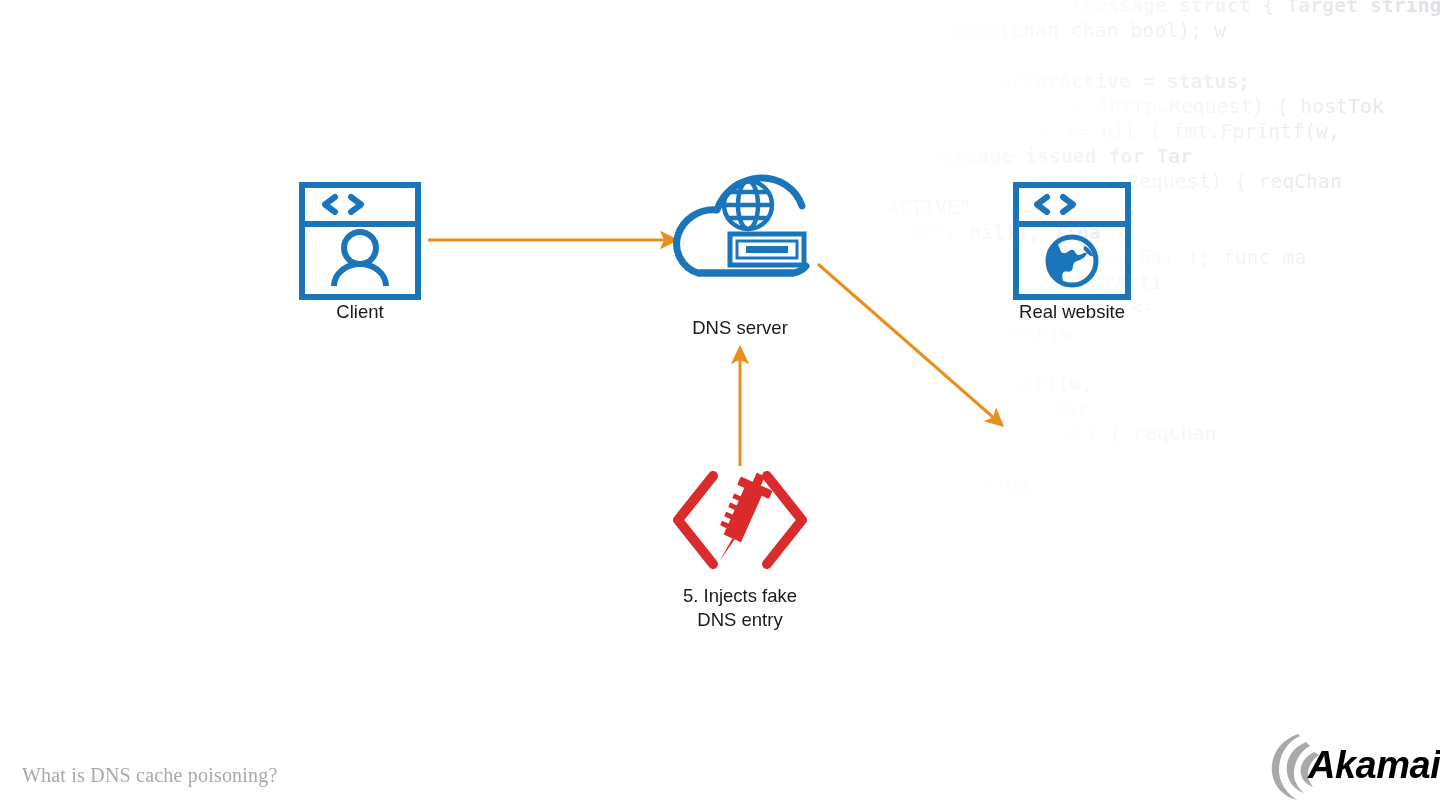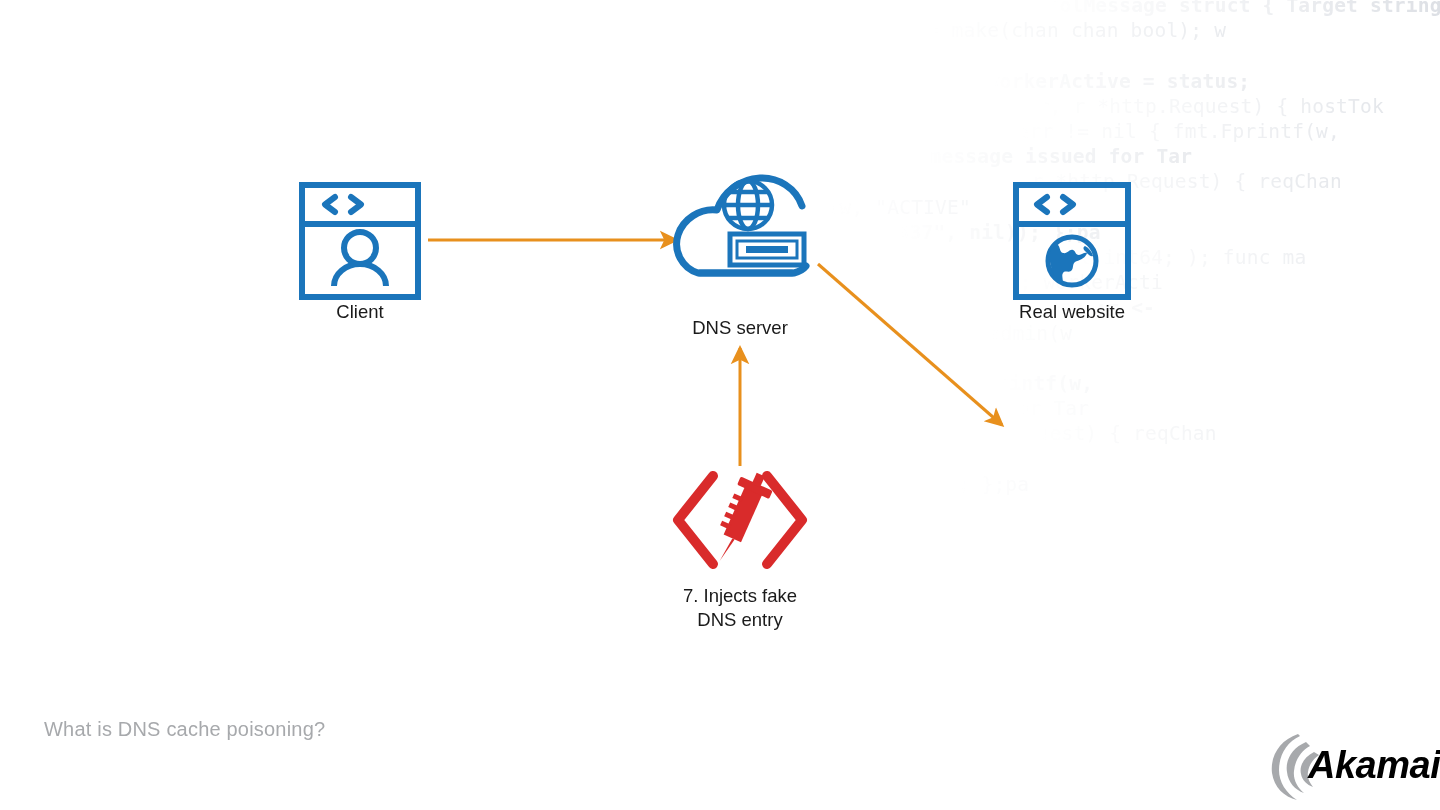--- a/index.html
+++ b/index.html
@@ -70,26 +70,25 @@
     position: absolute;
     left: 0; top: 0;
     width: 1440px; height: 810px;
     pointer-events: none;
   }
 
   
   #footer-caption {
     position: absolute;
     left: 22px;
-    top: 718px;
-    font-family: Liberation Sans, sans-serif;
+    top: 764px;
+    font-family: Liberation Serif, serif;
     font-size: 20px;
     color: #a7a9ac;
     letter-spacing: 0.2px;
-    margin-left: 22px;
   }
   #logo {
     position: absolute;
     left: 1268px;
     top: 730px;
   }
   #logo-word {
     font-family: "Liberation Sans", sans-serif;
     font-weight: bold;
     font-style: italic;
@@ -222,21 +221,21 @@
         <rect x="59" y="18" width="19" height="52" fill="#d92b2b"></rect>
         <rect x="51" y="10" width="35" height="9" rx="2" fill="#d92b2b"></rect>
         <rect x="64" y="0" width="9" height="12" fill="#d92b2b"></rect>
         <rect x="52" y="28" width="10" height="5" fill="#d92b2b"></rect>
         <rect x="52" y="38" width="10" height="5" fill="#d92b2b"></rect>
         <rect x="52" y="48" width="10" height="5" fill="#d92b2b"></rect>
         <rect x="52" y="58" width="10" height="5" fill="#d92b2b"></rect>
         <path d="M68.5 70 L66 96 L71 70 Z" fill="#d92b2b"></path>
       </g>
     </svg>
-    <div class="node-label" style="margin-top:14px;">7. Injects fake
+    <div class="node-label" style="margin-top:14px;">5. Injects fake
 DNS entry</div>
   </div>
 
 
   <div id="footer-caption">What is DNS cache poisoning?</div>
 
   <div id="logo">
     <svg width="68" height="72" viewBox="0 0 68 72">
       <path d="M30 4 C12 10 2 26 4 43 C6 57 16 67 29 70
                C18 63 11 52 11 40 C11 25 19 12 32 6 Z" fill="#a7a9ac"></path>

